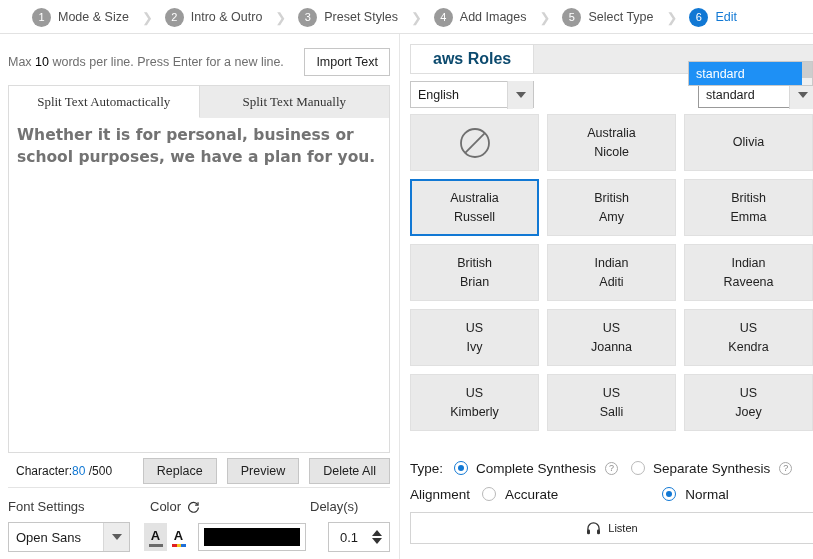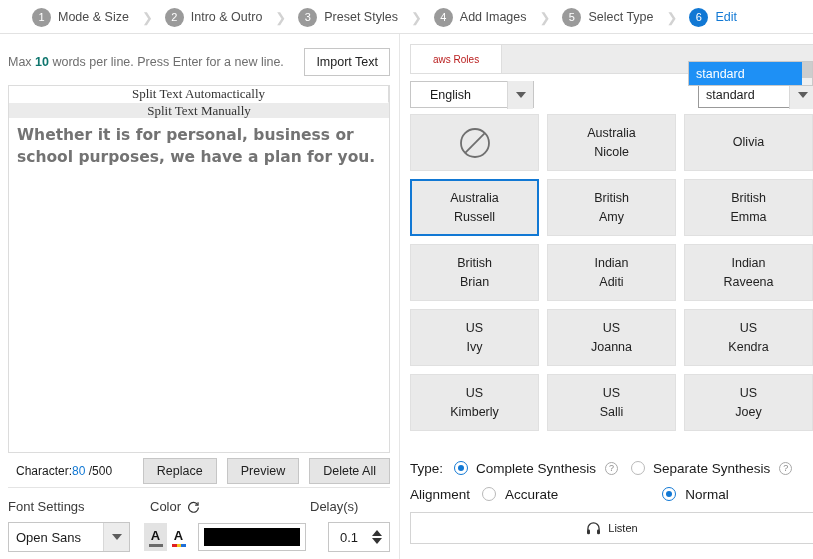--- a/index.html
+++ b/index.html
@@ -41,33 +41,33 @@
   
   .left-panel {
     position:absolute; left:0; top:34px; width:398px; height:525px;
     background:#fff;
   }
   .maxline-row {
     position:absolute; left:8px; top:12px; width:382px; height:32px;
     display:flex; align-items:center; justify-content:space-between;
   }
   .maxline-text { font-size:12.5px; color:#6e6e6e; }
-  .maxline-text .num { color:#0f766e; font-weight:bold; }
+  .maxline-text .num { color:#000000; font-weight:normal; }
   .import-btn {
     border:1px solid #c6c6c6; background:#fff;
     font-size:12.5px; color:#222;
     padding:6px 11px; cursor:pointer;
     font-family:"Liberation Sans", sans-serif;
   }
 
   .tabbox {
     position:absolute; left:8px; top:51px; width:382px; height:368px;
     border:1px solid #dcdcdc; background:#fff;
   }
-  .tabstrip { display:flex; height:32px; background:#ebebeb;flex-direction:column; }
+  .tabstrip { display:flex; height:32px; background:#ebebeb; }
   .tab {
     flex:1; display:flex; align-items:center; justify-content:center;
     font-family:"Liberation Serif", serif;
     font-size:13px; color:#333; cursor:pointer;
     border-right:1px solid #dcdcdc;
     background:#ebebeb;
   }
   .tab:last-child { border-right:none; }
   .tab.active { background:#fff; border-bottom:1px solid #fff; }
   .textarea-area {
@@ -142,32 +142,33 @@
   .right-panel {
     position:absolute; left:399px; top:34px; width:414px; height:525px;
     background:#fff; border-left:1px solid #e6e6e6;
   }
   .rtabstrip {
     position:absolute; left:10px; top:10px; width:404px; height:30px;
     background:#ececec; border:1px solid #dedede; display:flex;
   }
   .rtab {
     height:28px; padding:0 22px; display:flex; align-items:center;
-    font-size:10px; color:#b91c1c; background:#fff; cursor:pointer;
+    font-size:16px; color:#0c4a6e; background:#fff; cursor:pointer;
     border-right:1px solid #dedede;
+    font-weight:bold;
   }
 
   .sel-row {
     position:absolute; left:10px; top:47px; width:404px; height:28px;
   }
   .lang-select {
     position:absolute; left:0; top:0; width:124px; height:27px;
     border:1px solid #c6c6c6; background:#fff; display:flex; align-items:center; cursor:pointer;
   }
-  .lang-select .val { flex:1; padding-left:7px; font-size:12.5px; color:#1a1a1a;margin-left:12px; }
+  .lang-select .val { flex:1; padding-left:7px; font-size:12.5px; color:#1a1a1a; }
   .engine-select {
     position:absolute; left:288px; top:0; width:118px; height:27px;
     border:1px solid #999; background:#fff; display:flex; align-items:center; cursor:pointer;
   }
   .engine-select .val { flex:1; padding-left:7px; font-size:12.5px; color:#1a1a1a; }
 
   
   .dropdown-pop {
     position:absolute; left:288px; top:27px; width:125px;
     background:#fff; border:1px solid #c9c9c9; z-index:30;

